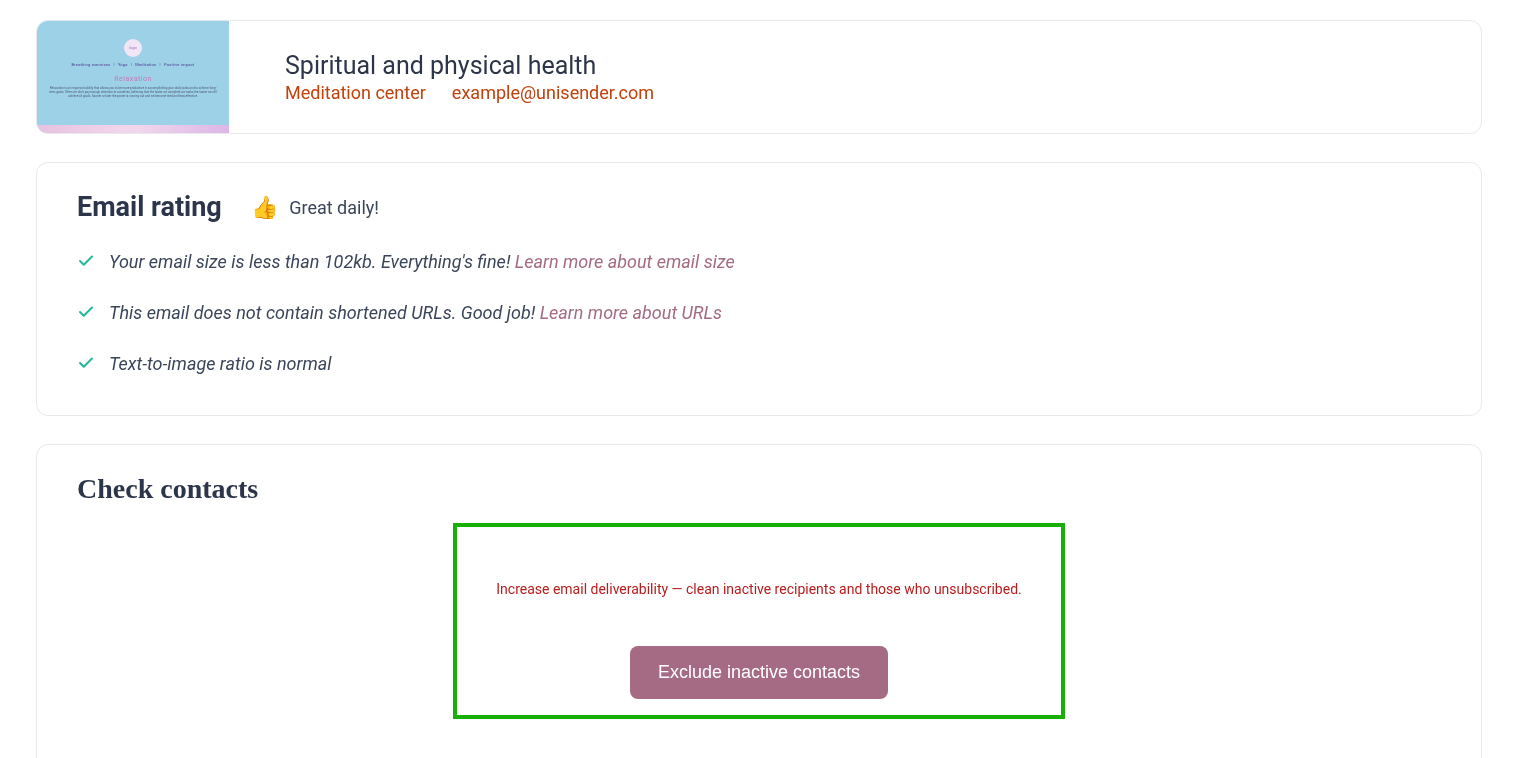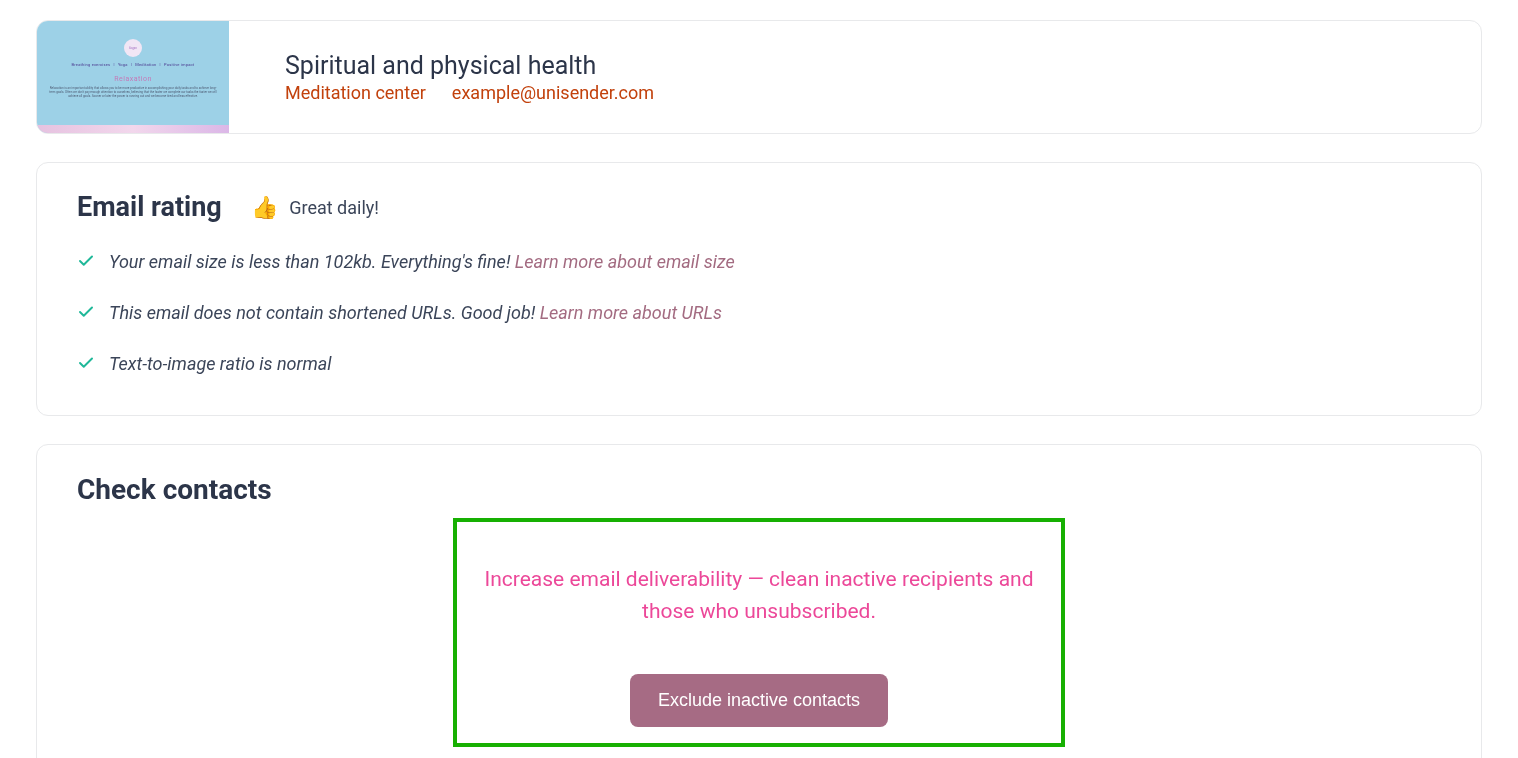--- a/index.html
+++ b/index.html
@@ -155,38 +155,39 @@
   }
 
   
   .contacts-card {
     padding: 28px 40px 50px 40px;
   }
   .contacts-title {
     font-size: 28px;
     font-weight: 700;
     color: #2c3549;
-    margin-bottom: 12px;
+    margin-bottom: 18px;
+    font-family: Liberation Serif, serif;
   }
   .highlightwrap {
     display: flex;
     justify-content: center;
   }
   .highlight-green {
     border: 4px solid #17b002;
     width: 612px;
     padding: 36px 24px 16px 24px;
     text-align: center;
   }
   .deliv-text {
-    font-size: 21px;
-    color: #ec4899;
+    font-size: 14px;
+    color: #b91c1c;
     line-height: 1.55;
     max-width: 560px;
-    margin: 5px auto 46px auto;
+    margin: 16px auto 46px auto;
   }
   .btn-exclude {
     display: inline-block;
     background: #a66b84;
     color: #ffffff;
     font-size: 18px;
     padding: 16px 28px;
     border: none;
     border-radius: 8px;
     cursor: pointer;

